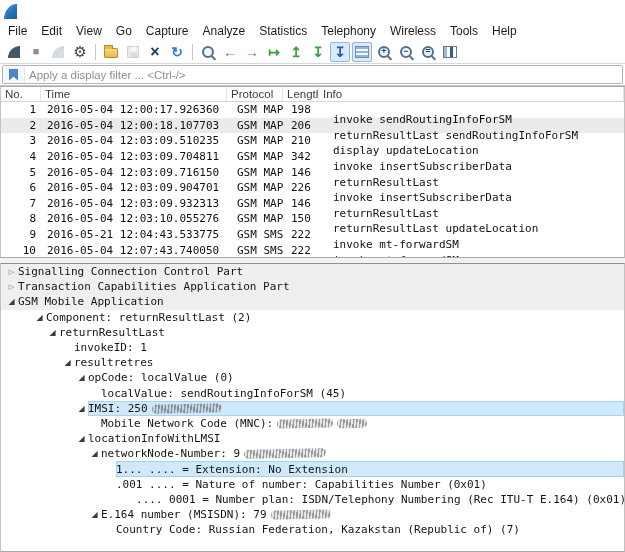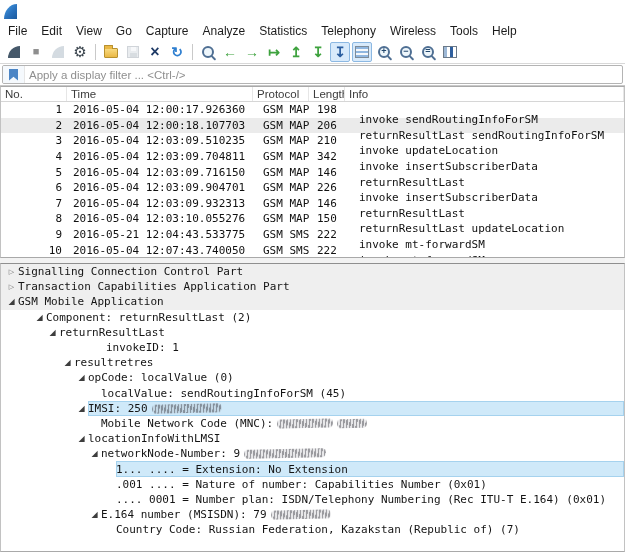--- a/index.html
+++ b/index.html
@@ -61,21 +61,21 @@
   .plist { height:172px; border:1px solid #a9a9a9; border-left-color:#c2c2c2;
     border-right-color:#c2c2c2; overflow:hidden; background:#fff;
     font-family:"DejaVu Sans Mono", monospace; }
   .phead { display:flex; height:15px; border-bottom:1px solid #d6d6d6; align-items:center;
     font-family:"Liberation Sans",sans-serif; font-size:11.5px; color:#3c3c3c; }
   .hcell { border-right:1px solid #e6e6e6; height:100%; display:flex; align-items:center;
     padding-left:4px; white-space:nowrap; overflow:hidden; }
   .prow { display:flex; height:15.6px; align-items:center; font-size:11px; color:#101010; }
   .prow.psel { background:#ebebeb; }
   .prow span { display:block; white-space:pre; overflow:hidden; }
-  .c-no{width:66px;} .c-time{width:186px;} .c-proto{width:56px;} .c-len{width:36px;} .c-info{flex:1;}
+  .c-no{width:40px;} .c-time{width:186px;} .c-proto{width:56px;} .c-len{width:36px;} .c-info{flex:1;}
   .prow .c-no{text-align:right;padding-right:5px;}
   .prow .c-time{padding-left:6px;}
   .prow .c-proto{padding-left:2px;margin-left:8px;}
   .prow .c-len{text-align:left;padding-right:4px;}
   .prow .c-info{padding-left:6px;margin-top:20px;}
   
   .splitter { height:5px; background:#f2f2f2; }
   
   .details { height:289px; border:1px solid #a9a9a9; border-top-color:#8f8f8f;
     border-left-color:#c2c2c2; border-right-color:#c2c2c2; overflow:hidden; background:#fff;
@@ -193,21 +193,21 @@
         <span class="c-time">2016-05-04 12:00:18.107703</span>
         <span class="c-proto">GSM MAP</span>
         <span class="c-len">206</span>
         <span class="c-info">returnResultLast sendRoutingInfoForSM</span>
       </div>
       <div class="prow">
         <span class="c-no">3</span>
         <span class="c-time">2016-05-04 12:03:09.510235</span>
         <span class="c-proto">GSM MAP</span>
         <span class="c-len">210</span>
-        <span class="c-info">invoke updateLocation</span>
+        <span class="c-info">display updateLocation</span>
       </div>
       <div class="prow">
         <span class="c-no">4</span>
         <span class="c-time">2016-05-04 12:03:09.704811</span>
         <span class="c-proto">GSM MAP</span>
         <span class="c-len">342</span>
         <span class="c-info">invoke insertSubscriberData</span>
       </div>
       <div class="prow">
         <span class="c-no">5</span>
@@ -270,21 +270,21 @@
       <span class="dwrap"><span class="dtext">GSM Mobile Application</span></span>
     </div>
     <div class="drow" style="padding-left: 32px;">
       <span class="darrow exp">◢</span>
       <span class="dwrap"><span class="dtext">Component: returnResultLast (2)</span></span>
     </div>
     <div class="drow" style="padding-left: 45px;">
       <span class="darrow exp">◢</span>
       <span class="dwrap"><span class="dtext">returnResultLast</span></span>
     </div>
-    <div class="drow" style="padding-left: 92px; align-items: flex-end;">
+    <div class="drow" style="padding-left: 60px; align-items: flex-end;">
       <span class="darrow"></span>
       <span class="dwrap"><span class="dtext">invokeID: 1</span></span>
     </div>
     <div class="drow" style="padding-left: 60px;">
       <span class="darrow exp">◢</span>
       <span class="dwrap"><span class="dtext">resultretres</span></span>
     </div>
     <div class="drow" style="padding-left: 74px;">
       <span class="darrow exp">◢</span>
       <span class="dwrap"><span class="dtext">opCode: localValue (0)</span></span>
@@ -310,25 +310,25 @@
       <span class="dwrap"><span class="dtext">networkNode-Number: 9</span><span class="blob" style="width: 82px;"></span></span>
     </div>
     <div class="drow" style="padding-left: 102px;">
       <span class="darrow"></span>
       <span class="dwrap sel"><span class="dtext">1... .... = Extension: No Extension</span></span>
     </div>
     <div class="drow" style="padding-left: 102px;">
       <span class="darrow"></span>
       <span class="dwrap"><span class="dtext">.001 .... = Nature of number: Capabilities Number (0x01)</span></span>
     </div>
+    <div class="drow" style="padding-left: 102px; margin-left: 20px;">
+      <span class="darrow"></span>
+      <span class="dwrap"><span class="dtext">.... 0001 = Number plan: ISDN/Telephony Numbering (Rec ITU-T E.164) (0x01)</span></span>
+    </div>
+    <div class="drow" style="padding-left: 87px;">
+      <span class="darrow exp">◢</span>
+      <span class="dwrap"><span class="dtext">E.164 number (MSISDN): 79</span><span class="blob" style="width: 60px;"></span></span>
+    </div>
     <div class="drow" style="padding-left: 102px;">
       <span class="darrow"></span>
-      <span class="dwrap"><span class="dtext">.... 0001 = Number plan: ISDN/Telephony Numbering (Rec ITU-T E.164) (0x01)</span></span>
-    </div>
-    <div class="drow" style="padding-left: 87px;">
-      <span class="darrow exp">◢</span>
-      <span class="dwrap"><span class="dtext">E.164 number (MSISDN): 79</span><span class="blob" style="width: 60px;"></span></span>
-    </div>
-    <div class="drow" style="padding-left: 102px;">
-      <span class="darrow"></span>
       <span class="dwrap"><span class="dtext">Country Code: Russian Federation, Kazakstan (Republic of) (7)</span></span>
     </div>
   </div>
 
 </body></html>

